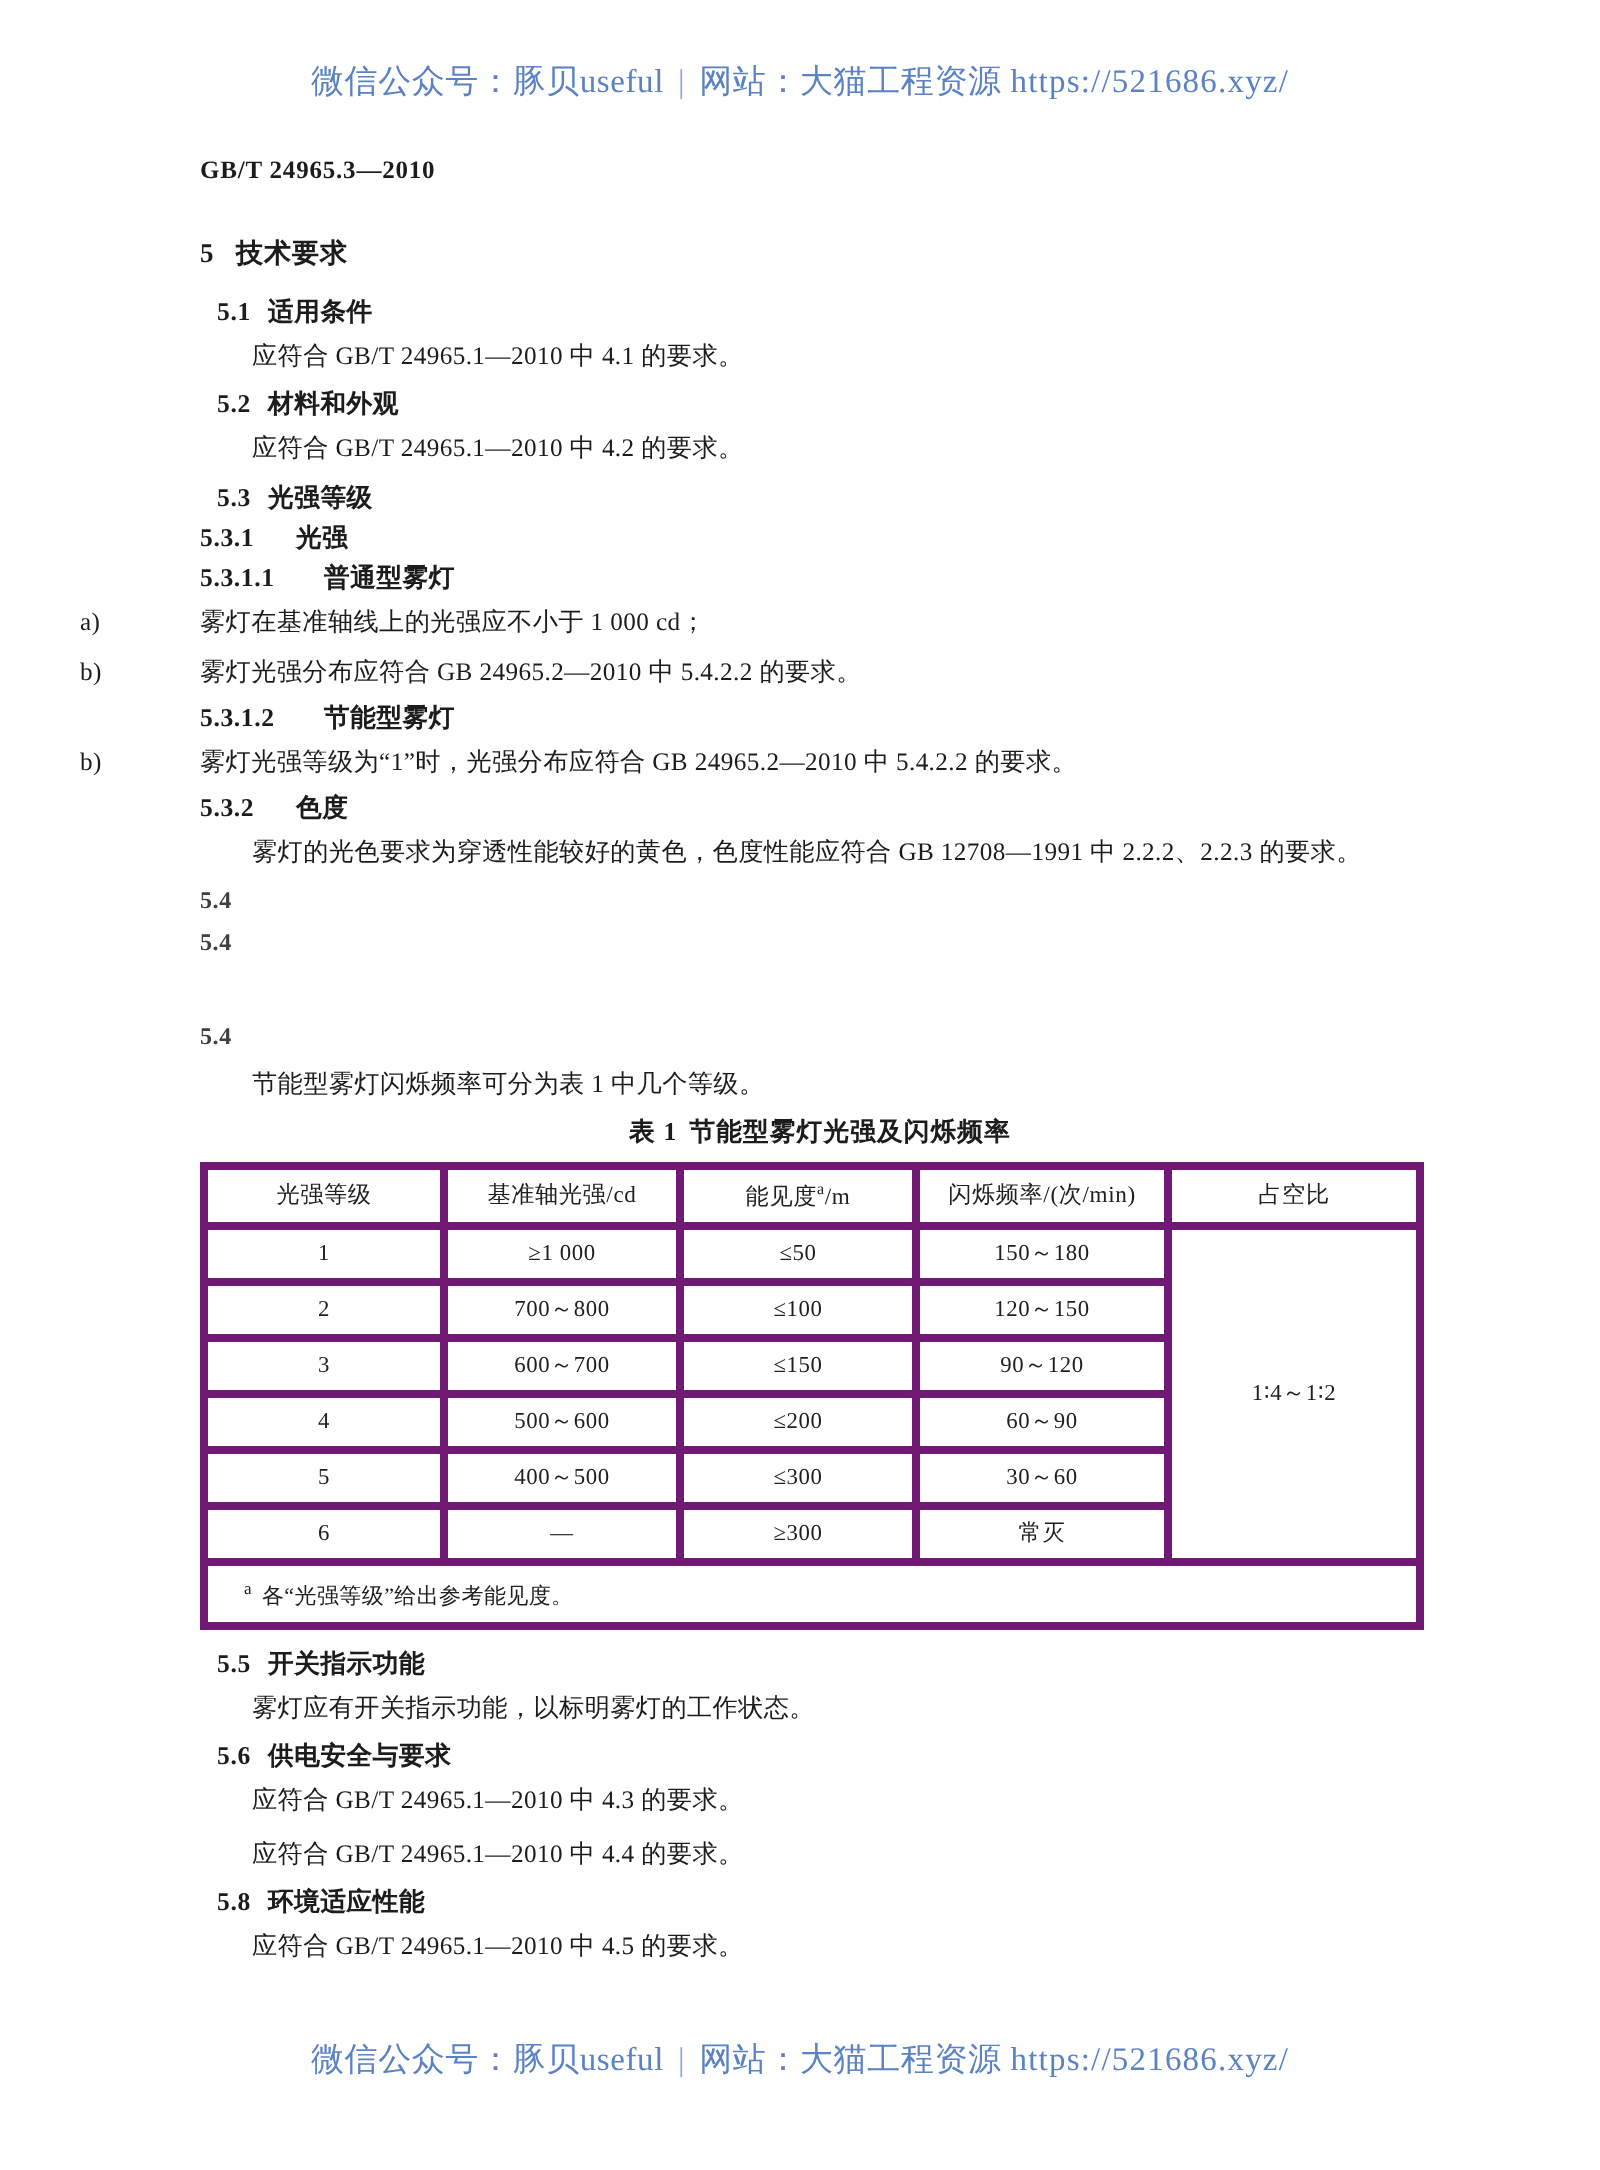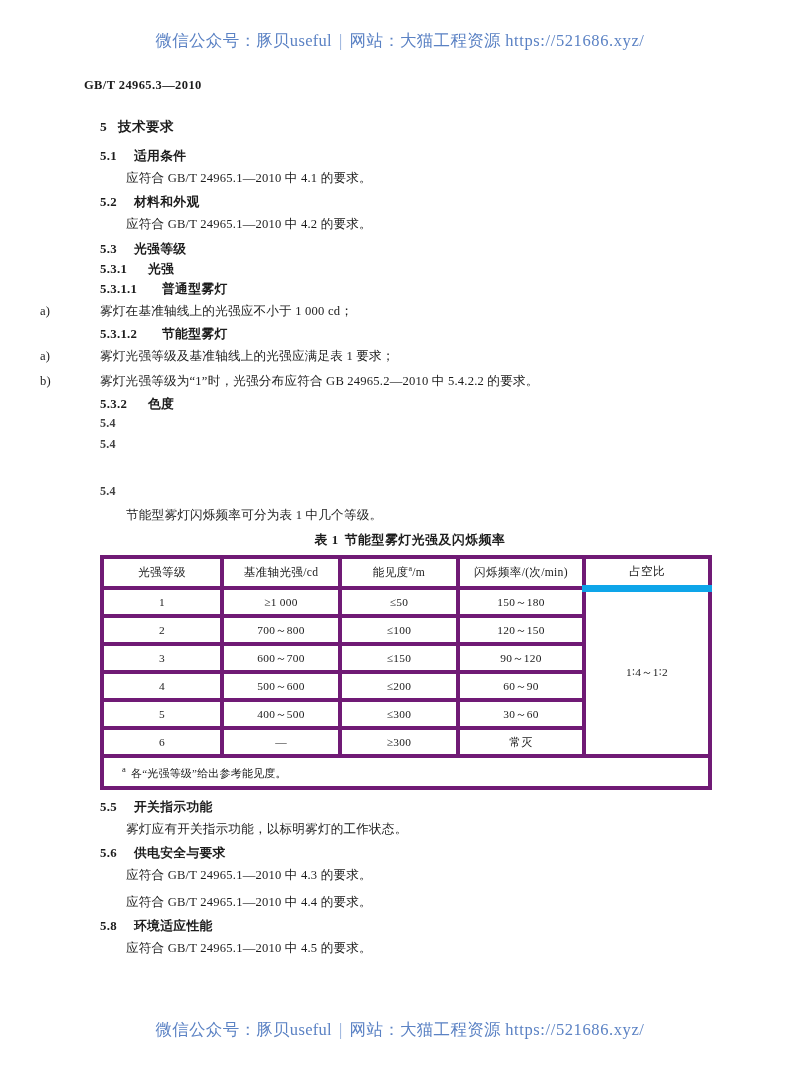--- a/index.html
+++ b/index.html
@@ -42,21 +42,21 @@
   .watermark .url {
     font-family: "Liberation Serif", "DejaVu Serif", serif;
     letter-spacing: 0.6px;
   }
   #watermark-top { top: 30px; }
   #watermark-bottom { top: 1019px; }
 
   
   .runhead {
     position: absolute;
-    left: 84px;
+    left: 100px;
     top: 78px;
     font-size: 12.5px;
     font-weight: bold;
     letter-spacing: 0.4px;
     color: #1c1c1c;
   }
 
   
   .content {
     position: absolute;
@@ -72,21 +72,21 @@
     letter-spacing: 0.5px;
   }
   .h1 .num { display: inline-block; min-width: 18px; }
 
   .h2 {
     font-size: 12.8px;
     font-weight: bold;
     margin: 0 0 3px 0;
     letter-spacing: 0.3px;
   }
-  .h2 .num { display: inline-block; min-width: 34px; }
+  .h2 .num { display: inline-block; min-width: 34px; text-align: center; }
 
   .h3 {
     font-size: 12.8px;
     font-weight: bold;
     margin: 0 0 3px 0;
     letter-spacing: 0.3px;
   }
   .h3 .num { display: inline-block; min-width: 48px; }
 
   .h4 {
@@ -149,21 +149,21 @@
     height: 24px;
     color: #202020;
     font-weight: normal;
     letter-spacing: 0.3px;
   }
   table.spec thead th {
     height: 26px;
     font-size: 11.6px;
   }
   table.spec td.duty {
-    border-top: 7px solid #0ea5e9;
+    border-top: 1px solid #0ea5e9;
   }
   table.spec tfoot td.note {
     text-align: left;
     padding: 3px 0 3px 18px;
     height: 22px;
     font-size: 11px;
     letter-spacing: 0.2px;
   }
   .sup {
     font-size: 8px;
@@ -212,34 +212,35 @@
     <div class="h3">
       <span class="num">5.3.1</span><span>光强</span>
     </div>
 
     <div class="h4">
       <span class="num">5.3.1.1</span><span>普通型雾灯</span>
     </div>
     <p class="list-item">
       <span class="lbl">a)</span><span>雾灯在基准轴线上的光强应不小于 1 000 cd；</span>
     </p>
+    <p class="list-item">
+      <span class="lbl">b)</span><span>雾灯光强分布应符合 GB 24965.2—2010 中 5.4.2.2 的要求。</span>
+    </p>
 
     <div class="h4">
       <span class="num">5.3.1.2</span><span>节能型雾灯</span>
     </div>
-    <p class="list-item">
-      <span class="lbl">a)</span><span>雾灯光强等级及基准轴线上的光强应满足表 1 要求；</span>
-    </p>
     <p class="list-item">
       <span class="lbl">b)</span><span>雾灯光强等级为“1”时，光强分布应符合 GB 24965.2—2010 中 5.4.2.2 的要求。</span>
     </p>
 
     <div class="h3">
       <span class="num">5.3.2</span><span>色度</span>
     </div>
+    <p class="para">雾灯的光色要求为穿透性能较好的黄色，色度性能应符合 GB 12708—1991 中 2.2.2、2.2.3 的要求。</p>
 
     <div class="ghost">
       <span>5.4</span>
     </div>
     <div class="ghost">
       <span>5.4</span>
     </div>
 
     <div class="spacer-lg"></div>
 

